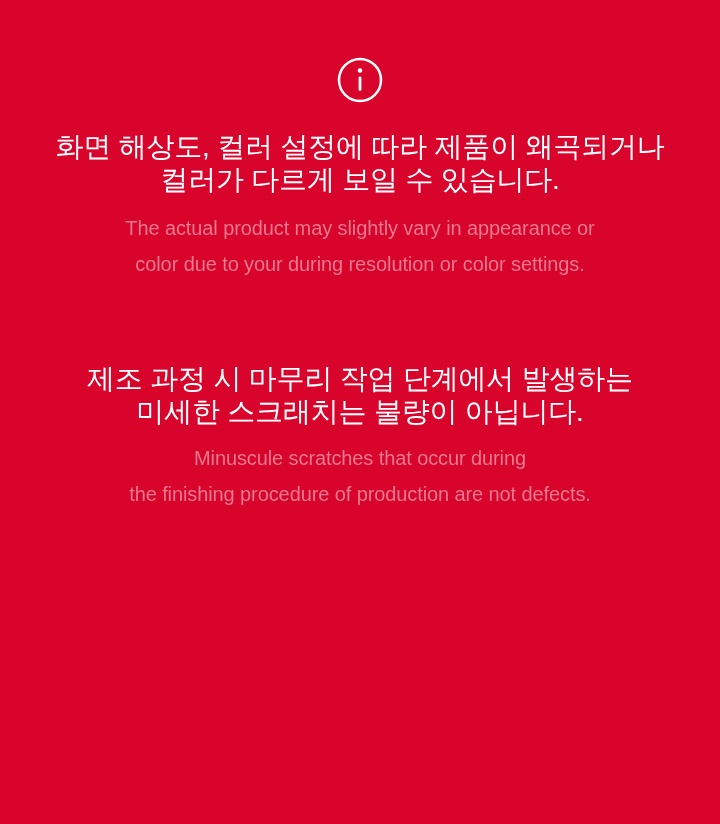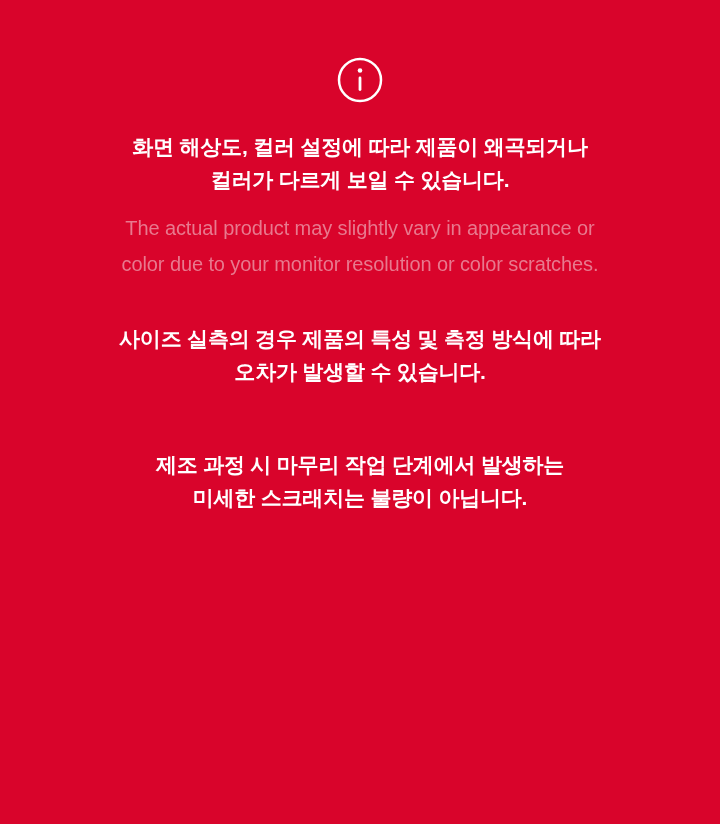--- a/index.html
+++ b/index.html
@@ -30,23 +30,23 @@
   }
   .block {
     width: 100%;
     text-align: center;
   }
   .block + .block {
     margin-top: 40px;
   }
   .ko {
     color: #ffffff;
-    font-size: 21px;
+    font-size: 28px;
     line-height: 33px;
-    font-weight: 700;
+    font-weight: 400;
     letter-spacing: -0.2px;
     margin: 0 0 14px 0;
     white-space: pre-line;
   }
   .en {
     color: #e8798e;
     font-size: 20px;
     line-height: 36px;
     font-weight: 400;
     letter-spacing: -0.1px;
@@ -64,26 +64,26 @@
   <svg class="info-icon" viewBox="0 0 48 48" aria-hidden="true">
     <circle cx="24" cy="24" r="21" fill="none" stroke="#ffffff" stroke-width="2.5"></circle>
     <circle cx="24" cy="14.5" r="2.3" fill="#ffffff"></circle>
     <rect x="22.6" y="20.5" width="2.8" height="14.5" rx="1.4" fill="#ffffff"></rect>
   </svg>
 
   <div class="block block-1">
     <p class="ko">화면 해상도, 컬러 설정에 따라 제품이 왜곡되거나
 컬러가 다르게 보일 수 있습니다.</p>
     <p class="en">The actual product may slightly vary in appearance or
-color due to your monitor resolution or color scratches.</p>
+color due to your during resolution or color settings.</p>
   </div>
 
   <div class="block block-2">
-    <p class="ko">사이즈 실측의 경우 제품의 특성 및 측정 방식에 따라
-오차가 발생할 수 있습니다.</p>
   </div>
 
   <div class="block block-3">
     <p class="ko">제조 과정 시 마무리 작업 단계에서 발생하는
 미세한 스크래치는 불량이 아닙니다.</p>
+    <p class="en">Minuscule scratches that occur during
+the finishing procedure of production are not defects.</p>
   </div>
 
 </div>
 
 </body></html>

